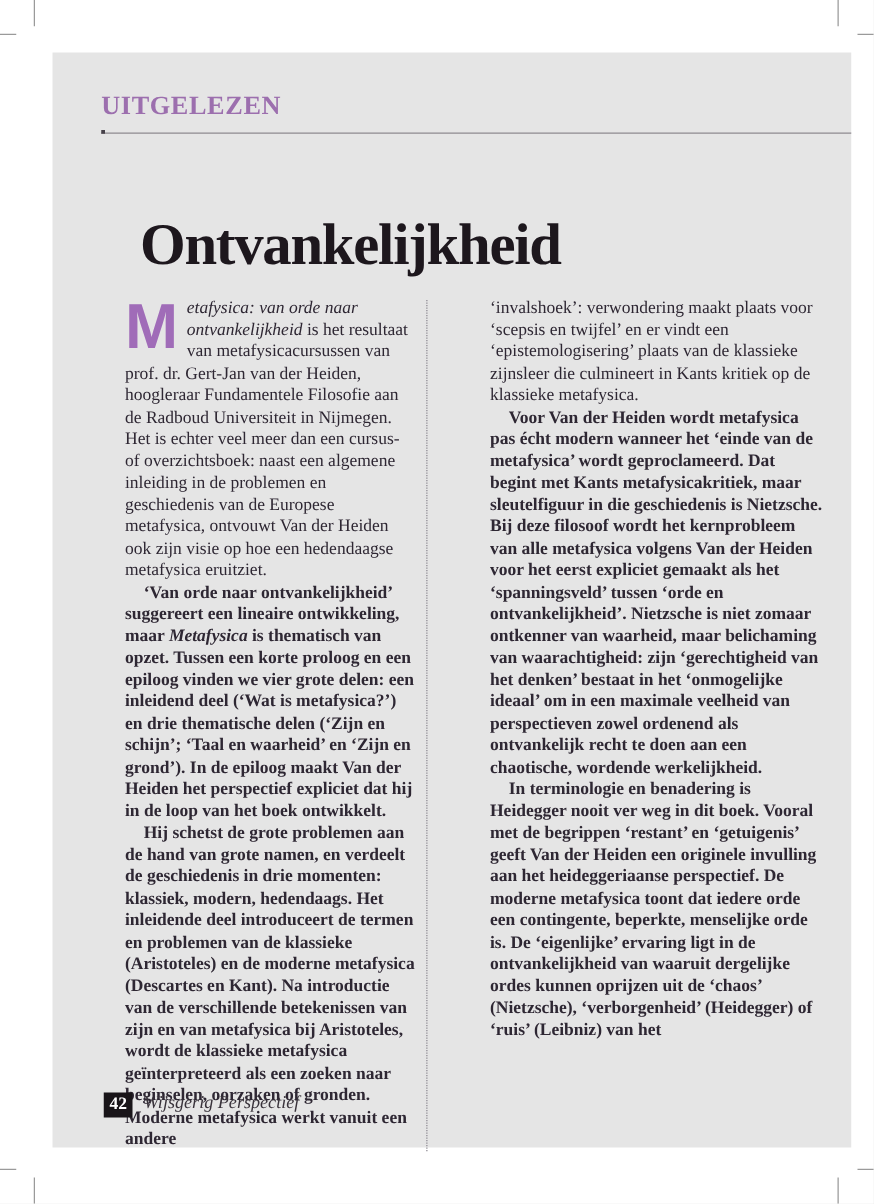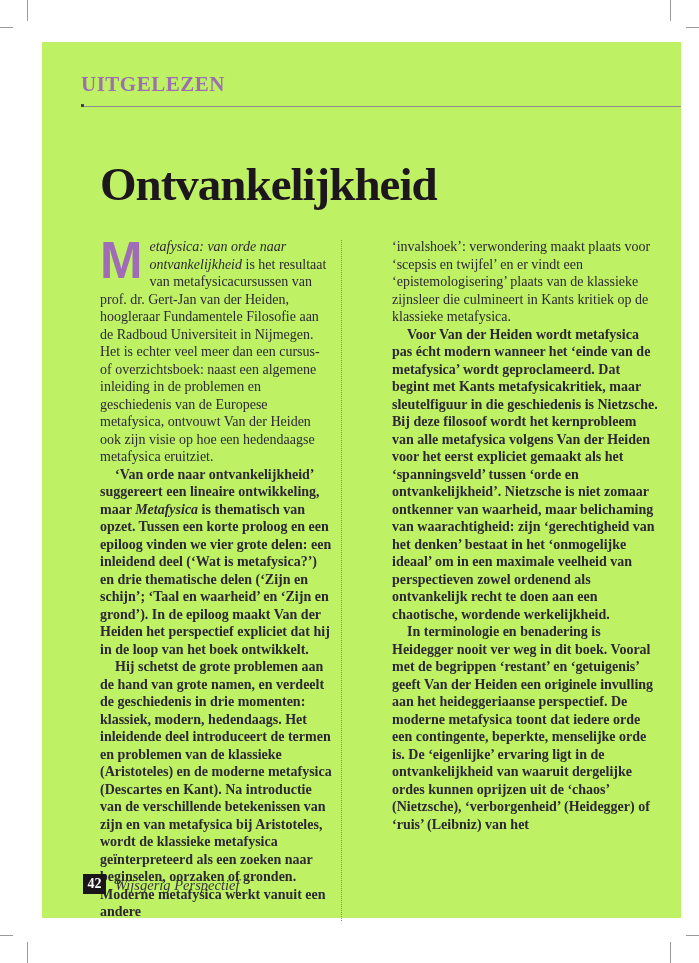--- a/index.html
+++ b/index.html
@@ -10,21 +10,21 @@
     font-family:"Liberation Serif", serif;
     overflow:hidden;
   }
   .crop { position:absolute; background:#9a9a9a; }
   .crop.v { width:1px; height:21px; }
   .crop.h { width:13px; height:1px; }
 
   .page {
     position:absolute; left:42px; top:42px;
     width:639px; height:876px;
-    background:#bef264;
+    background:#e5e5e5;
   }
   .kicker {
     position:absolute; left:39px; top:30px;
     font-size:21px; font-weight:bold;
     color:#9c6fae; letter-spacing:0.5px;
   }
   .rule {
     position:absolute; left:39px; right:0; top:64px;
     border-top:1px solid #8e8a90;
   }
@@ -56,21 +56,21 @@
   .para em { font-style:italic; }
   .dropcap {
     float:left;
     font-family:"Liberation Sans", sans-serif;
     font-weight:bold; font-size:51px; line-height:40px;
     color:#a06cb8;
     margin:3px 7px 0 0;
   }
   .footer {
     position:absolute; left:41px; top:832px;
-    display:flex; align-items:flex-end; gap:9px;
+    display:flex; align-items:flex-start; gap:9px;
   }
   .page-number {
     background:#191519; color:#ffffff;
     font-weight:bold; font-size:14px;
     width:23px; height:20px;
     display:flex; align-items:center; justify-content:center;
   }
   .journal {
     font-style:italic; font-size:14.5px; color:#39333b;
   }
@@ -86,21 +86,21 @@
 <div class="crop h" style="left:0; top:935px;"></div>
 <div class="crop v" style="left:670px; top:942px;"></div>
 <div class="crop h" style="left:686px; top:935px;"></div>
 
 <div class="page">
 
   <div class="kicker">UITGELEZEN</div>
 
   <div class="rule"></div>
 
-  <h1 class="title" style="margin:4px;">Ontvankelijkheid</h1>
+  <h1 class="title" style="margin:16px;">Ontvankelijkheid</h1>
 
   <div class="columns">
     <div class="col col-left">
         <p class="para"><span class="dropcap">M</span><em>etafysica: van orde naar ontvankelijkheid</em><span> is het resultaat van metafysicacursussen van prof. dr. Gert-Jan van der Heiden, hoogleraar Fundamentele Filosofie aan de Radboud Universiteit in Nijmegen. Het is echter veel meer dan een cursus- of overzichtsboek: naast een algemene inleiding in de problemen en geschiedenis van de Europese metafysica, ontvouwt Van der Heiden ook zijn visie op hoe een hedendaagse metafysica eruitziet.</span></p>
         <p class="para indent"><span>‘Van orde naar ontvankelijkheid’ suggereert een lineaire ontwikkeling, maar </span><em>Metafysica</em><span> is thematisch van opzet. Tussen een korte proloog en een epiloog vinden we vier grote delen: een inleidend deel (‘Wat is metafysica?’) en drie thematische delen (‘Zijn en schijn’; ‘Taal en waarheid’ en ‘Zijn en grond’). In de epiloog maakt Van der Heiden het perspectief expliciet dat hij in de loop van het boek ontwikkelt.</span></p>
         <p class="para indent"><span>Hij schetst de grote problemen aan de hand van grote namen, en verdeelt de geschiedenis in drie momenten: klassiek, modern, hedendaags. Het inleidende deel introduceert de termen en problemen van de klassieke (Aristoteles) en de moderne metafysica (Descartes en Kant). Na introductie van de verschillende betekenissen van zijn en van metafysica bij Aristoteles, wordt de klassieke metafysica geïnterpreteerd als een zoeken naar beginselen, oorzaken of gronden. Moderne metafysica werkt vanuit een andere</span></p>
       </div>
     <div class="divider"></div>
     <div class="col col-right">
         <p class="para"><span>‘invalshoek’: verwondering maakt plaats voor ‘scepsis en twijfel’ en er vindt een ‘epistemologisering’ plaats van de klassieke zijnsleer die culmineert in Kants kritiek op de klassieke metafysica.</span></p>

